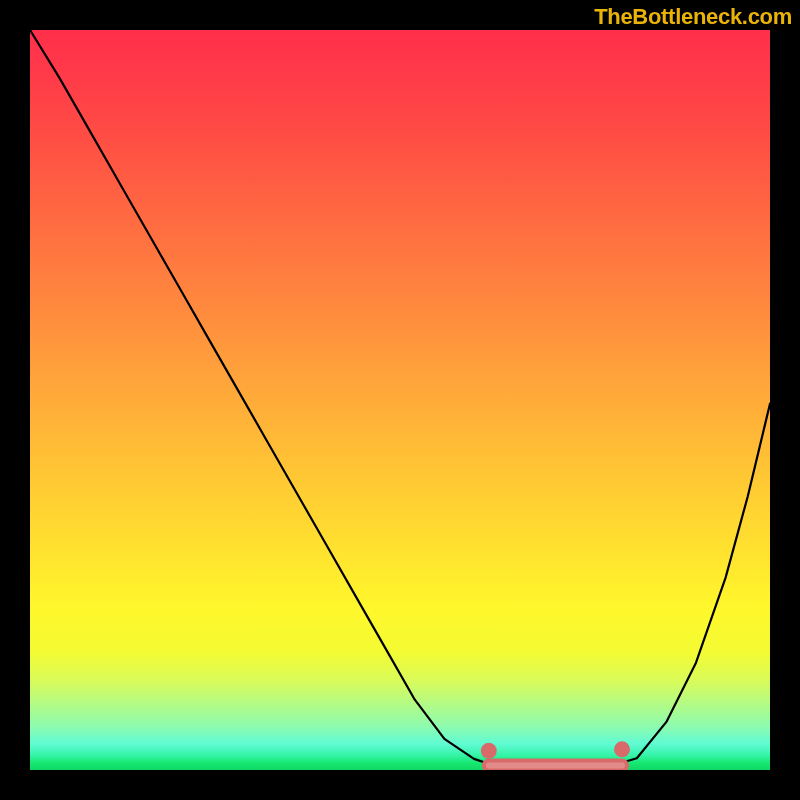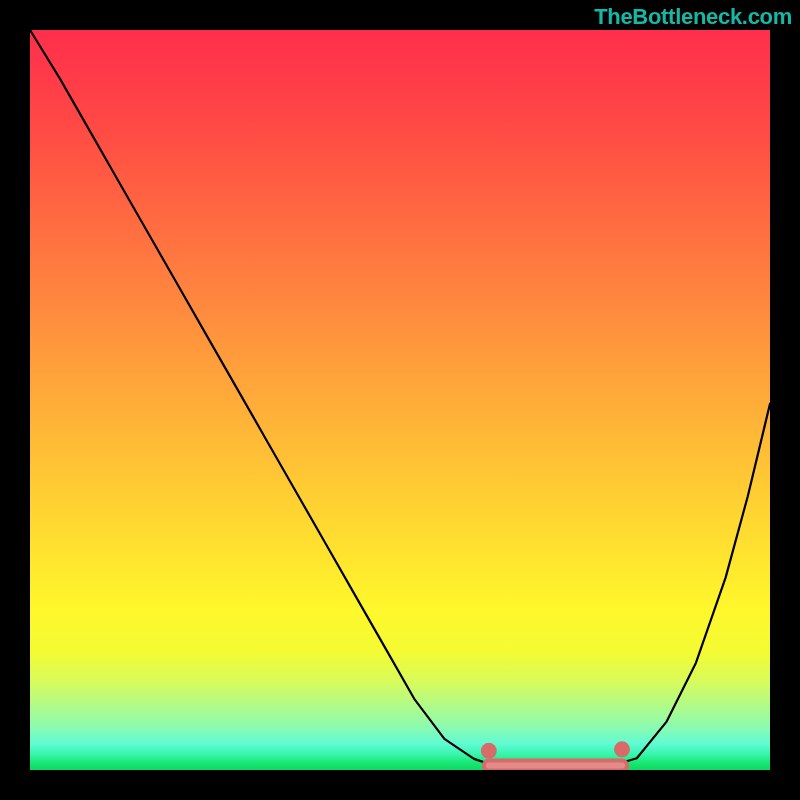--- a/index.html
+++ b/index.html
@@ -10,21 +10,21 @@
     background: #000;
     position: relative;
   }
   .watermark {
     position: absolute;
     top: 4px;
     right: 8px;
     font-family: Arial, Helvetica, sans-serif;
     font-size: 22px;
     font-weight: bold;
-    color: #14b8a6;
+    color: #eab308;
     letter-spacing: -0.3px;
     z-index: 10;
   }
   .plot {
     position: absolute;
     left: 30px;
     top: 30px;
     width: 740px;
     height: 740px;
     overflow: hidden;

